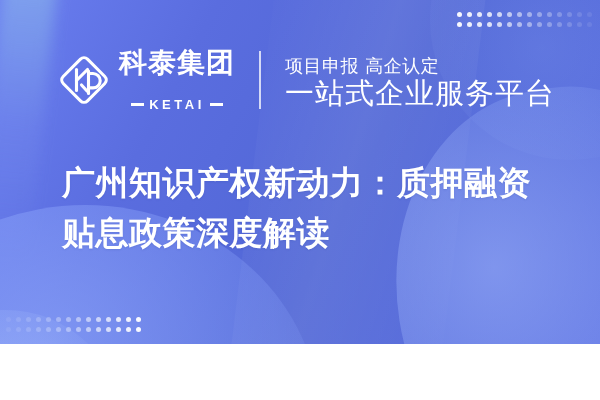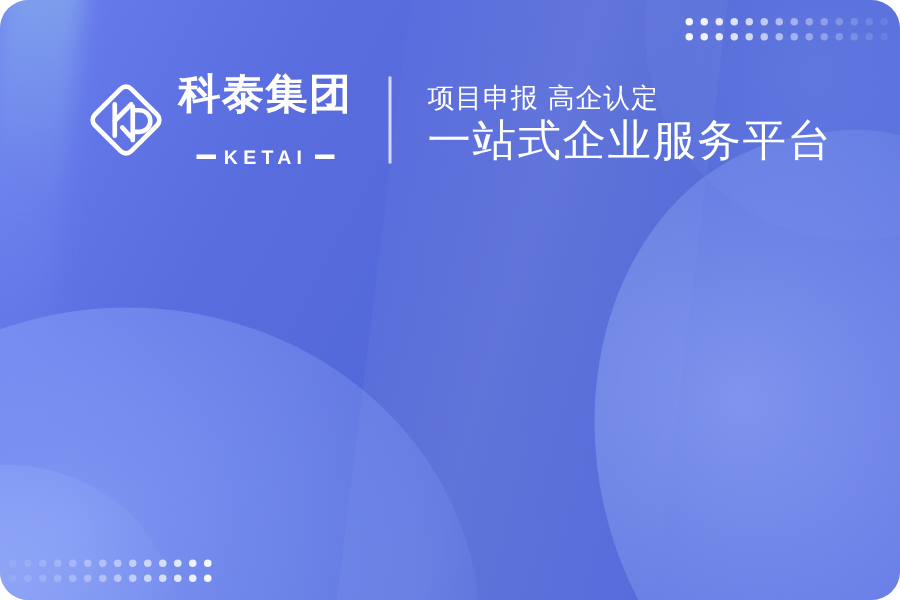--- a/index.html
+++ b/index.html
@@ -1,23 +1,22 @@
 <!DOCTYPE html>
 <html><head>
 <meta charset="utf-8">
 <style>
   html,body{margin:0;padding:0;}
   body{
     width:600px;height:400px;overflow:hidden;
     font-family:"Liberation Sans","DejaVu Sans",sans-serif;
   }
   #banner{
-    position:relative;width:600px;height:400px;overflow:hidden;
+    position:relative;width:600px;height:344px;overflow:hidden;
     background:linear-gradient(118deg,#6a7ef0 0%,#5a6ddf 28%,#5167d6 58%,#5a6ee0 100%);
-    border-radius:19px;
   }
   
   .shape{position:absolute;pointer-events:none;}
   .band-left{
     left:-10px;top:-40px;width:54px;height:300px;
     background:linear-gradient(180deg,rgba(150,200,235,.55),rgba(140,165,240,.18) 55%,rgba(140,165,240,0));
     transform:rotate(6deg);filter:blur(7px);
   }
   .blob-bl{
     left:-150px;top:205px;width:470px;height:430px;border-radius:50%;
@@ -190,14 +189,15 @@
 
     <div id="divider"></div>
 
     <div id="tagline">
       <span id="tagline-sub">项目申报 高企认定</span>
       <span id="tagline-main">一站式企业服务平台</span>
     </div>
 
   </div>
 
+  <div id="headline">广州知识产权新动力：质押融资贴息政策深度解读</div>
 
 </div>
 
 </body></html>

